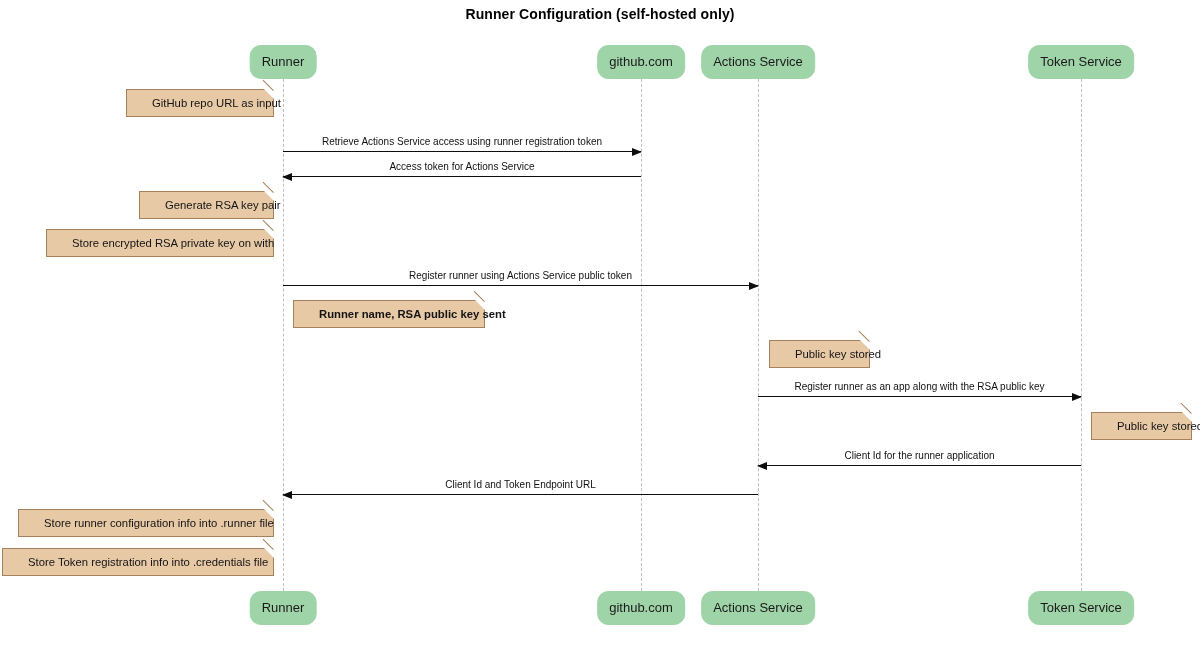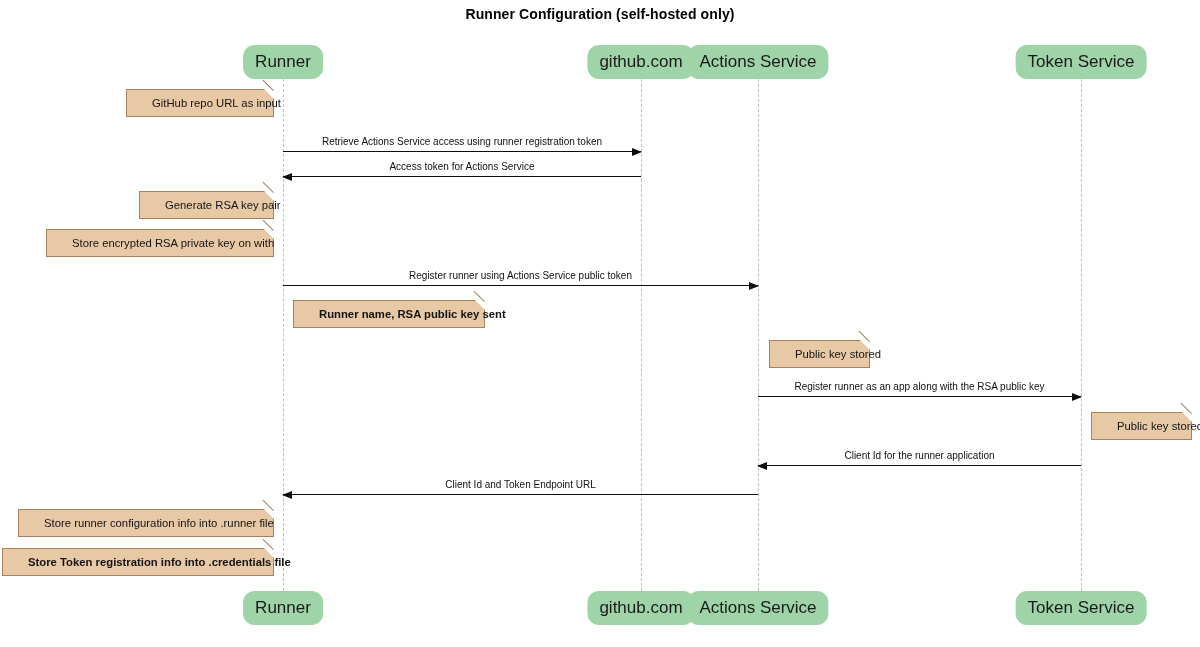--- a/index.html
+++ b/index.html
@@ -40,21 +40,21 @@
   .participant {
     position: absolute;
     transform: translateX(-50%);
     box-sizing: border-box;
     background: #9fd4a8;
     border: 1px solid #9fd4a8;
     border-radius: 11px;
     height: 34px;
     line-height: 32px;
     text-align: center;
-    font-size: 17px;
+    font-size: 13px;
     color: #1a1a1a;
     white-space: nowrap;
     padding: 0 11px;
   }
   
   .message {
     position: absolute;
     height: 0;
   }
   .msg-line {
@@ -205,21 +205,21 @@
       <div class="note" style="top: 412px; width: 101px; left: 1091px;">
         <span class="note-text">Public key stored</span>
         <span class="fold"></span>
         <span class="fold-line"></span>
       </div>
       <div class="note right-align" style="top: 509px; width: 256px; left: 18px;">
         <span class="note-text">Store runner configuration info into .runner file</span>
         <span class="fold"></span>
         <span class="fold-line"></span>
       </div>
-      <div class="note right-align" style="top: 548px; width: 272px; left: 2px; font-weight: bold;">
+      <div class="note right-align" style="top: 548px; width: 272px; left: 2px;">
         <span class="note-text">Store Token registration info into .credentials file</span>
         <span class="fold"></span>
         <span class="fold-line"></span>
       </div>
     </div>
   <div id="participants-layer">
       <div class="participant" style="left: 283px; top: 45px;">Runner</div>
       <div class="participant" style="left: 641px; top: 45px;">github.com</div>
       <div class="participant" style="left: 758px; top: 45px;">Actions Service</div>
       <div class="participant" style="left: 1081px; top: 45px;">Token Service</div>

